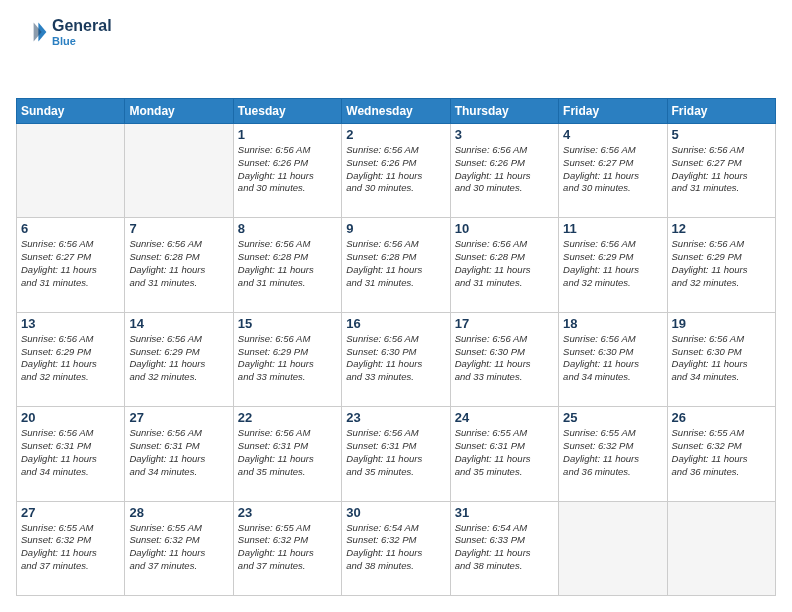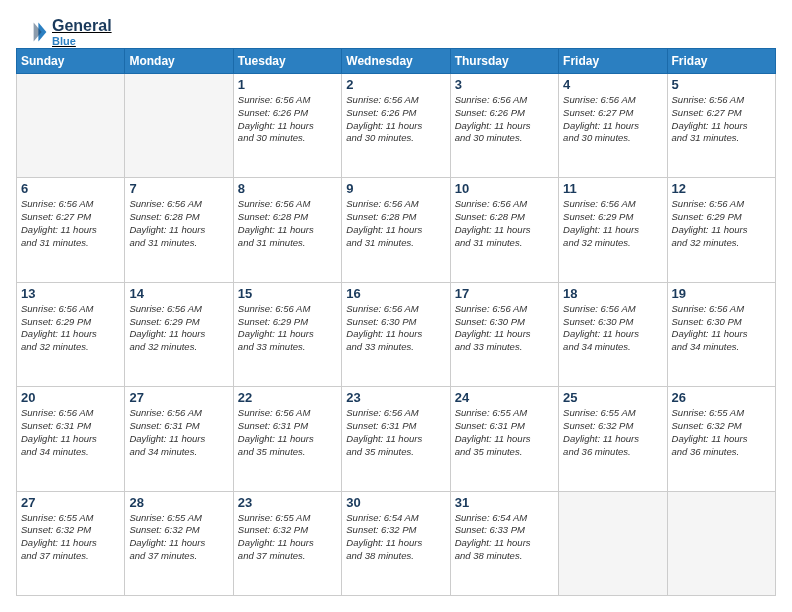--- a/index.html
+++ b/index.html
@@ -14,22 +14,21 @@
       width: 792px;
       height: 612px;
       padding: 16px;
       display: flex;
       flex-direction: column;
     }
     .header {
       display: flex;
       justify-content: space-between;
       align-items: flex-start;
-      margin-bottom: 0;
-      text-decoration: underline;
+      margin-bottom: 8px;
     }
     .logo {
       display: flex;
       align-items: center;
       gap: 4px;
     }
     .logo-icon {
       width: 32px;
       height: 32px;
     }
@@ -45,20 +44,21 @@
     .calendar-subtitle {
       font-size: 16px;
       color: #1a3a5c;
     }
     .calendar {
       flex: 1;
       border: 1px solid #ccc;
       border-collapse: collapse;
       width: 100%;
       table-layout: fixed;
+      margin-top: 42px;
     }
     .calendar thead tr th {
       background: #2b7fc1;
       color: white;
       font-size: 12px;
       font-weight: bold;
       padding: 5px 4px;
       border: 1px solid #1a6aaa;
       text-align: left;
     }

